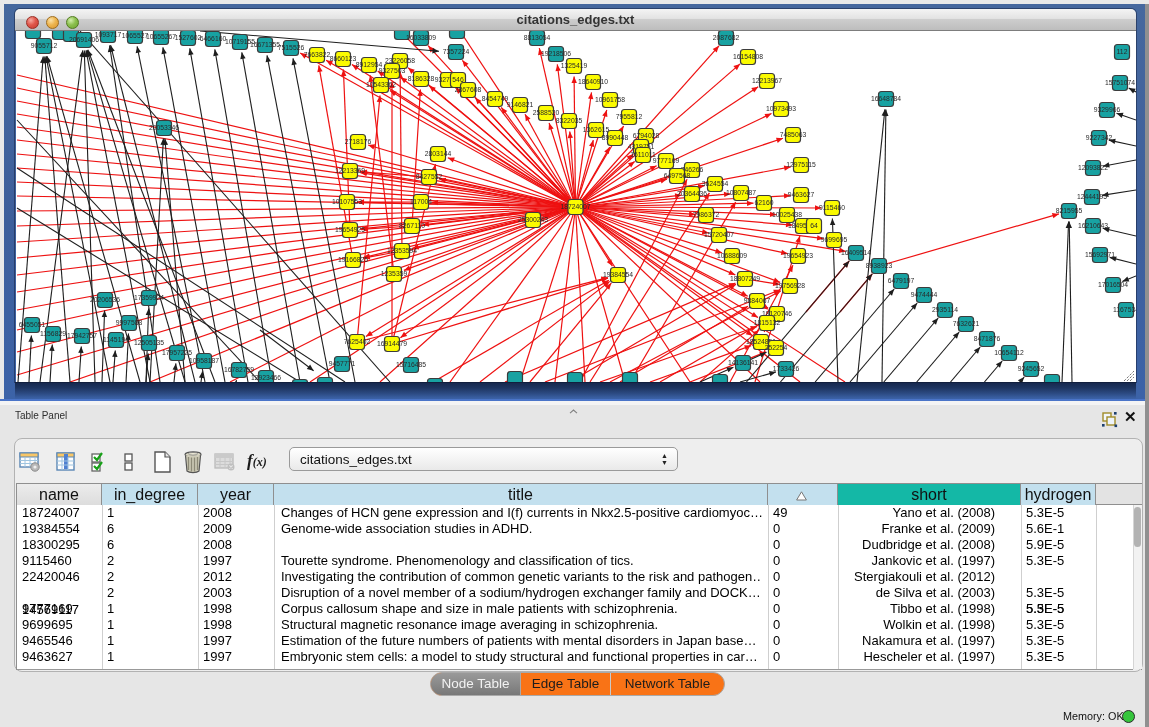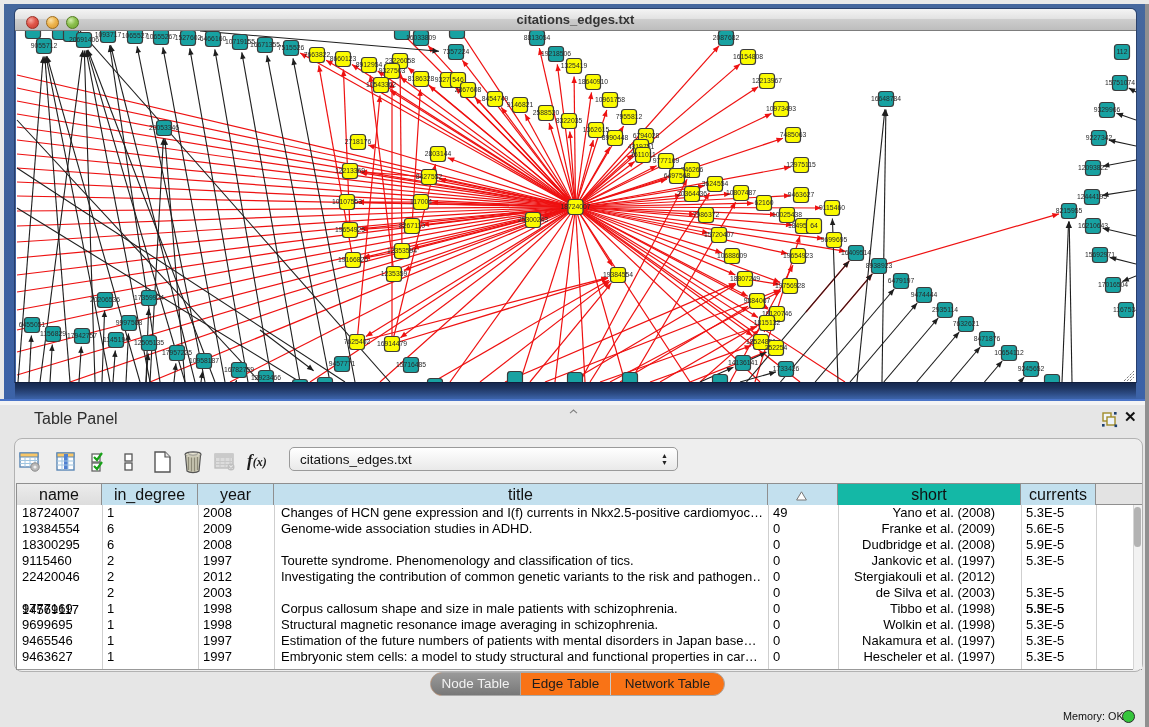--- a/index.html
+++ b/index.html
@@ -17,21 +17,21 @@
 #titlebar .title{position:absolute;left:0;right:0;top:3px;text-align:center;
  font-size:13px;font-weight:bold;color:#343434;}
 .tl{position:absolute;top:7px;width:11px;height:11px;border-radius:50%;}
 #tlr{left:11px;background:radial-gradient(circle at 35% 30%,#f7a9a0,#e0574b 45%,#c33a2e 100%);border:0.5px solid #9a2e24;}
 #tly{left:31px;background:radial-gradient(circle at 35% 30%,#fbe2a9,#edb54f 45%,#d9942d 100%);border:0.5px solid #9e6c1d;}
 #tlg{left:51px;background:radial-gradient(circle at 35% 30%,#d3efad,#8cc04f 45%,#6da32f 100%);border:0.5px solid #527b20;}
 #tablepanel{position:absolute;left:0;top:405px;width:1149px;height:322px;background:#e6e6e6;}
 #bluedivider{position:absolute;left:0;top:399px;width:1149px;height:2px;background:#4a74c8;}
 #divstrip{position:absolute;left:0;top:401px;width:1149px;height:4px;background:#f4f4f4;border-bottom:1px solid #d8d8d8;}
 #grip{position:absolute;left:569px;top:400px;}
-#tp-title{position:absolute;left:15px;top:410px;font-size:16px;color:#2e2e2e;margin-left:19px;}
+#tp-title{position:absolute;left:15px;top:410px;font-size:10px;color:#2e2e2e;}
 #tp-float{position:absolute;left:1101px;top:411px;}
 #tp-close{position:absolute;left:1124px;top:408px;font-size:15px;font-weight:bold;color:#111;}
 #container{position:absolute;left:14px;top:438px;width:1127px;height:232px;
  border:1px solid #b2b2b2;border-radius:8px;background:#eeeeee;}
 #combo{position:absolute;left:289px;top:447px;width:389px;height:24px;border:1px solid #9a9a9a;
  border-radius:5px;background:linear-gradient(180deg,#ffffff,#e9e9e9);box-sizing:border-box;}
 #combo .ct{position:absolute;left:10px;top:4px;font-size:13.5px;color:#111;}
 #combo .arr{position:absolute;right:9px;top:4px;font-size:7px;color:#222;line-height:7px;letter-spacing:0;}
 #thead{position:absolute;left:17px;top:483px;width:1116px;height:22px;
  background:#e3e3e3;border-top:1px solid #8f8f8f;border-bottom:1px solid #8f8f8f;
@@ -770,21 +770,21 @@
   </div>
 <div id="thead">
     <div style="position:absolute;left:0px;top:0;width:85px;height:22px;background:linear-gradient(#ececec,#dcdcdc);border-right:1px solid #8f8f8f;box-sizing:border-box;text-align:center;line-height:22px;">name</div>
     <div style="position:absolute;left:85px;top:0;width:96px;height:22px;background:#c3e0ee;border-right:1px solid #8f8f8f;box-sizing:border-box;text-align:center;line-height:22px;">in_degree</div>
     <div style="position:absolute;left:181px;top:0;width:76px;height:22px;background:#c3e0ee;border-right:1px solid #8f8f8f;box-sizing:border-box;text-align:center;line-height:22px;">year</div>
     <div style="position:absolute;left:257px;top:0;width:494px;height:22px;background:#c3e0ee;border-right:1px solid #8f8f8f;box-sizing:border-box;text-align:center;line-height:22px;">title</div>
     <div style="position:absolute;left:751px;top:0;width:70px;height:22px;background:#c3e0ee;border-right:1px solid #8f8f8f;box-sizing:border-box;text-align:center;line-height:22px;"><svg width="11" height="10" viewBox="0 0 11 10" style="vertical-align:-1px;margin-right:2px;">
         <polygon points="5.5,0.8 10.4,9 0.6,9" fill="#fdfdfd" stroke="#777" stroke-width="1"></polygon>
       </svg>out_de…</div>
     <div style="position:absolute;left:821px;top:0;width:183px;height:22px;background:#14b8a6;border-right:1px solid #8f8f8f;box-sizing:border-box;text-align:center;line-height:22px;">short</div>
-    <div style="position:absolute;left:1004px;top:0;width:75px;height:22px;background:#c3e0ee;border-right:1px solid #8f8f8f;box-sizing:border-box;text-align:center;line-height:22px;">currents</div>
+    <div style="position:absolute;left:1004px;top:0;width:75px;height:22px;background:#c3e0ee;border-right:1px solid #8f8f8f;box-sizing:border-box;text-align:center;line-height:22px;">hydrogen</div>
   </div>
 <div id="tbody">
     <div style="position:absolute;left:85px;top:0;width:1px;height:164px;background:#cfcfcf;"></div>
     <div style="position:absolute;left:181px;top:0;width:1px;height:164px;background:#cfcfcf;"></div>
     <div style="position:absolute;left:257px;top:0;width:1px;height:164px;background:#cfcfcf;"></div>
     <div style="position:absolute;left:751px;top:0;width:1px;height:164px;background:#cfcfcf;"></div>
     <div style="position:absolute;left:821px;top:0;width:1px;height:164px;background:#cfcfcf;"></div>
     <div style="position:absolute;left:1004px;top:0;width:1px;height:164px;background:#cfcfcf;"></div>
     <div style="position:absolute;left:1079px;top:0;width:1px;height:164px;background:#cfcfcf;"></div>
     <div style="position:absolute;left:0;top:0px;width:1116px;height:16px;line-height:16px;">
@@ -796,21 +796,21 @@
       <div style="position:absolute;right:138px;top:0;">Yano et al. (2008)</div>
       <div style="position:absolute;left:1009px;top:0;">5.3E-5</div>
     </div>
     <div style="position:absolute;left:0;top:16px;width:1116px;height:16px;line-height:16px;">
       <div style="position:absolute;left:5px;top:0;">19384554</div>
       <div style="position:absolute;left:90px;top:0;">6</div>
       <div style="position:absolute;left:186px;top:0;">2009</div>
       <div style="position:absolute;left:756px;top:0;">0</div>
       <div style="position:absolute;left:264px;top:0;width:481px;overflow:hidden;white-space:nowrap;">Genome-wide association studies in ADHD.</div>
       <div style="position:absolute;right:138px;top:0;">Franke et al. (2009)</div>
-      <div style="position:absolute;left:1009px;top:0;">5.6E-5</div>
+      <div style="position:absolute;left:1009px;top:0;">5.6E-1</div>
     </div>
     <div style="position:absolute;left:0;top:32px;width:1116px;height:16px;line-height:16px;">
       <div style="position:absolute;left:5px;top:0;">18300295</div>
       <div style="position:absolute;left:90px;top:0;">6</div>
       <div style="position:absolute;left:186px;top:0;">2008</div>
       <div style="position:absolute;left:756px;top:0;">0</div>
       <div style="position:absolute;right:138px;top:0;">Dudbridge et al. (2008)</div>
       <div style="position:absolute;left:1009px;top:0;">5.9E-5</div>
     </div>
     <div style="position:absolute;left:0;top:48px;width:1116px;height:16px;line-height:16px;">
@@ -829,20 +829,21 @@
       <div style="position:absolute;left:756px;top:0;">0</div>
       <div style="position:absolute;left:264px;top:0;width:481px;overflow:hidden;white-space:nowrap;">Investigating the contribution of common genetic variants to the risk and pathogen…</div>
       <div style="position:absolute;right:138px;top:0;">Stergiakouli et al. (2012)</div>
       <div style="position:absolute;left:1009px;top:0;margin-top:32px;">5.5E-5</div>
     </div>
     <div style="position:absolute;left:0;top:80px;width:1116px;height:16px;line-height:16px;">
       <div style="position:absolute;left:5px;top:0;margin-top:17px;">14569117</div>
       <div style="position:absolute;left:90px;top:0;">2</div>
       <div style="position:absolute;left:186px;top:0;">2003</div>
       <div style="position:absolute;left:756px;top:0;">0</div>
+      <div style="position:absolute;left:264px;top:0;width:481px;overflow:hidden;white-space:nowrap;">Disruption of a novel member of a sodium/hydrogen exchanger family and DOCK…</div>
       <div style="position:absolute;right:138px;top:0;">de Silva et al. (2003)</div>
       <div style="position:absolute;left:1009px;top:0;">5.3E-5</div>
     </div>
     <div style="position:absolute;left:0;top:96px;width:1116px;height:16px;line-height:16px;">
       <div style="position:absolute;left:5px;top:0;">9777169</div>
       <div style="position:absolute;left:90px;top:0;">1</div>
       <div style="position:absolute;left:186px;top:0;">1998</div>
       <div style="position:absolute;left:756px;top:0;">0</div>
       <div style="position:absolute;left:264px;top:0;width:481px;overflow:hidden;white-space:nowrap;">Corpus callosum shape and size in male patients with schizophrenia.</div>
       <div style="position:absolute;right:138px;top:0;">Tibbo et al. (1998)</div>

